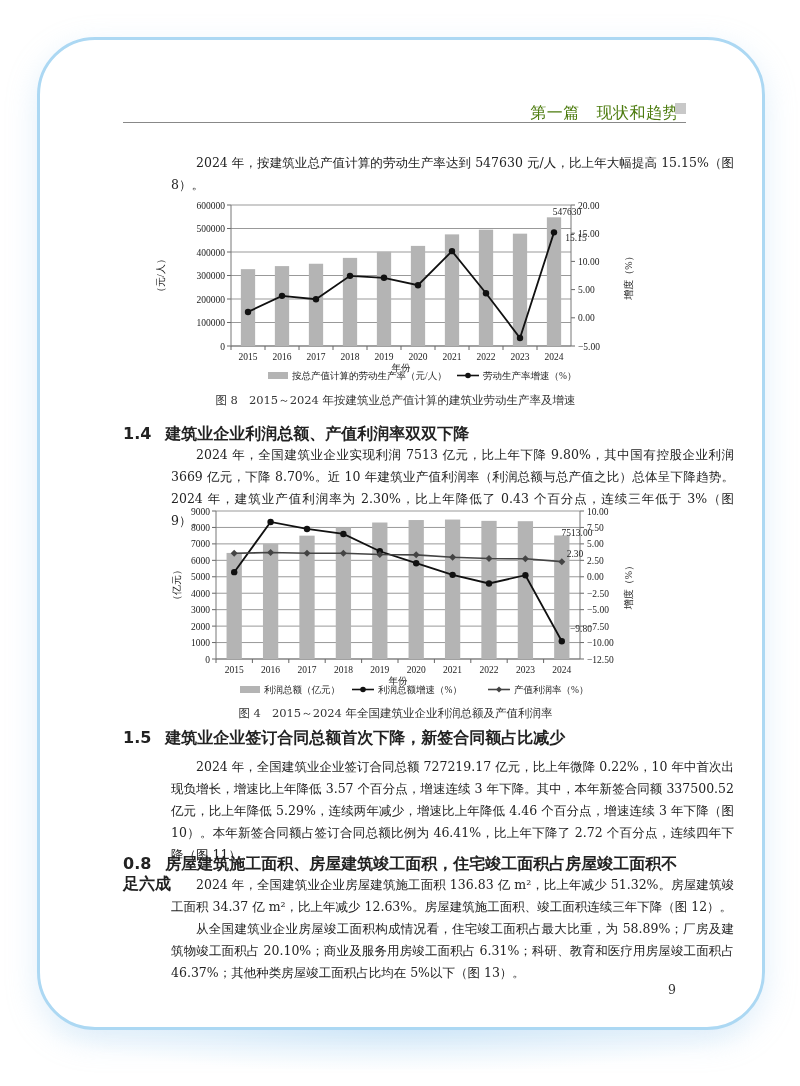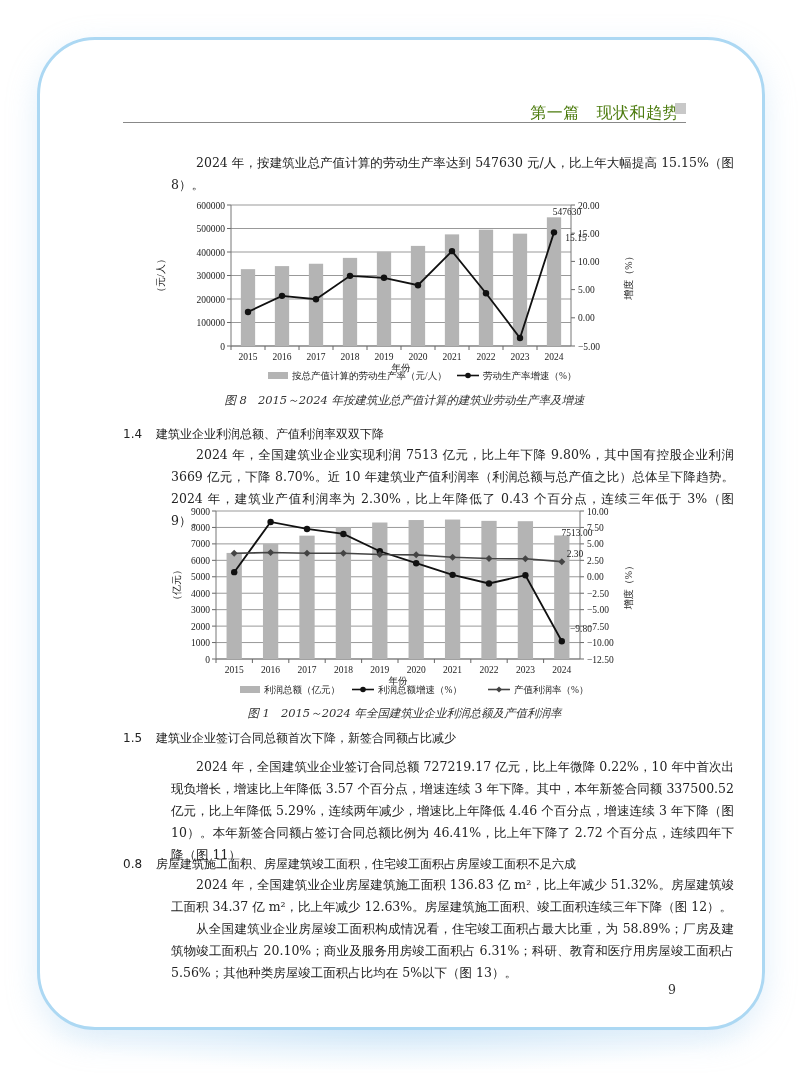--- a/index.html
+++ b/index.html
@@ -27,26 +27,26 @@
   }
   .header-square {
     position:absolute; right:0; top:3px; width:11px; height:11px; background:#c8c8c8;
   }
   .para {
     position:absolute; left:123px; width:563px; font-size:12.5px; line-height:22px;
     color:#222; text-align:justify;margin-left:48px;
   }
   .indent { text-indent:25px; }
   .section {
-    position:absolute; left:123px; width:563px; font-size:12px; font-weight:normal;
+    position:absolute; left:123px; width:563px; font-size:16px; font-weight:bold;
     font-family:"DejaVu Sans", "Liberation Sans", sans-serif; line-height:20px;
   }
   .section .num { margin-right:14px; }
   .caption {
-    position:absolute; left:123px; width:563px; text-align:center; font-size:11.5px; color:#333;font-style:italic;
+    position:absolute; left:114px; width:563px; text-align:center; font-size:11.5px; color:#333;
   }
   .chart { position:absolute; left:150px; }
   .pageno { position:absolute; left:668px; top:982px; font-size:12.5px; color:#333; }
   svg text { font-family:"Liberation Serif", "DejaVu Serif", serif; }
 </style>
 </head>
 <body>
 
 <div class="glow"></div>
 <div class="card"></div>
@@ -279,28 +279,28 @@
       <text x="114" y="193" font-size="9.5" fill="#222">利润总额（亿元）</text>
       <line x1="202" x2="224" y1="189.5" y2="189.5" stroke="#111111" stroke-width="1.6"></line>
       <circle cx="213" cy="189.5" r="2.8" fill="#111111"></circle>
       <text x="228" y="193" font-size="9.5" fill="#222">利润总额增速（%）</text>
       <line x1="338" x2="360" y1="189.5" y2="189.5" stroke="#444444" stroke-width="1.6"></line>
       <polygon points="349,186.5 352,189.5 349,192.5 346,189.5" fill="#444444"></polygon>
       <text x="364" y="193" font-size="9.5" fill="#222">产值利润率（%）</text>
     </svg>
 </div>
 <div class="caption" style="top:706px;">
-  <span>图 1</span>&nbsp;&nbsp;
+  <span>图 4</span>&nbsp;&nbsp;
   <span>2015～2024 年全国建筑业企业利润总额及产值利润率</span>
 </div>
 
 <div class="section" style="top:728px;">
   <span class="num">1.5</span><span>建筑业企业签订合同总额首次下降，新签合同额占比减少</span>
 </div>
 <div class="para indent" style="top:756px;">2024 年，全国建筑业企业签订合同总额 727219.17 亿元，比上年微降 0.22%，10 年中首次出现负增长，增速比上年降低 3.57 个百分点，增速连续 3 年下降。其中，本年新签合同额 337500.52 亿元，比上年降低 5.29%，连续两年减少，增速比上年降低 4.46 个百分点，增速连续 3 年下降（图 10）。本年新签合同额占签订合同总额比例为 46.41%，比上年下降了 2.72 个百分点，连续四年下降（图 11）。</div>
 
 <div class="section" style="top:854px;">
   <span class="num">0.8</span><span>房屋建筑施工面积、房屋建筑竣工面积，住宅竣工面积占房屋竣工面积不足六成</span>
 </div>
 <div class="para indent" style="top:874px;">2024 年，全国建筑业企业房屋建筑施工面积 136.83 亿 m²，比上年减少 51.32%。房屋建筑竣工面积 34.37 亿 m²，比上年减少 12.63%。房屋建筑施工面积、竣工面积连续三年下降（图 12）。</div>
-<div class="para indent" style="top:918px;">从全国建筑业企业房屋竣工面积构成情况看，住宅竣工面积占最大比重，为 58.89%；厂房及建筑物竣工面积占 20.10%；商业及服务用房竣工面积占 6.31%；科研、教育和医疗用房屋竣工面积占 5.56%；其他种类房屋竣工面积占比均在 5%以下（图 13）。</div>
+<div class="para indent" style="top:918px;">从全国建筑业企业房屋竣工面积构成情况看，住宅竣工面积占最大比重，为 58.89%；厂房及建筑物竣工面积占 20.10%；商业及服务用房竣工面积占 6.31%；科研、教育和医疗用房屋竣工面积占 46.37%；其他种类房屋竣工面积占比均在 5%以下（图 13）。</div>
 
 <div class="pageno">9</div>
 
 </body></html>

